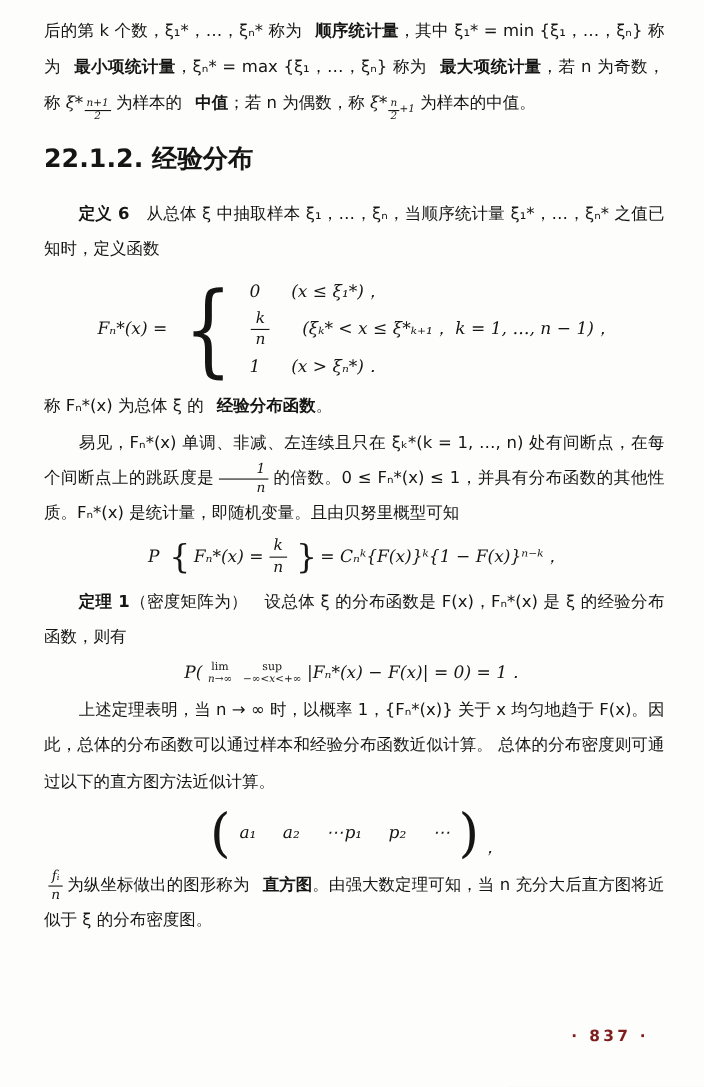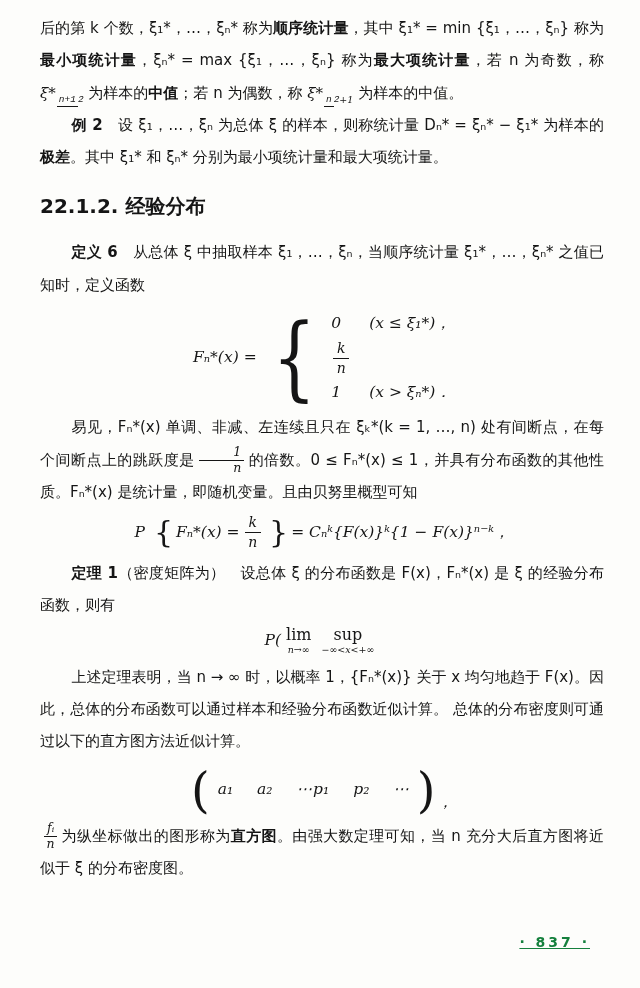--- a/index.html
+++ b/index.html
@@ -16,21 +16,21 @@
     overflow:hidden;
   }
   .content {
     padding:12px 36px 0 40px;
     font-size:15px;
     line-height:2.15;
     text-align:justify;
   }
   p { margin:0; }
   .indent { text-indent:2.1em; }
-  .bold { font-weight:700; }
+  .bold { font-weight:700;margin-left:12px; }
   .lbl { font-weight:700; }
   
   .mathline {
     display:flex; justify-content:center; align-items:center;
     font-family:"DejaVu Serif", serif; font-style:italic;
     font-size:15.5px; line-height:1.4;
   }
   
   .dfrac {
     display:inline-flex; flex-direction:column; align-items:center;
@@ -43,57 +43,56 @@
     display:inline-flex; flex-direction:column; align-items:center;
     line-height:1.15; font-size:12.5px; margin:0 4px;
     vertical-align:middle;
     font-family:"DejaVu Serif", serif; font-style:italic;
   }
   .ifrac .fnum { border-bottom:1px solid #151515; padding:0 3px 1px; }
   
   .medsym { display:inline-flex; align-items:center; font-family:"DejaVu Serif", serif; font-style:italic; }
   .medsym .base { font-size:15px; }
   .medsym .msub {
-    display:inline-flex; flex-direction:row; align-items:center;
-    font-size:9.5px; line-height:1.15; transform:translateY(8px); margin-left:1px;font-family:Liberation Mono, monospace;
+    display:inline-flex; flex-direction:column; align-items:center;
+    font-size:9.5px; line-height:1.15; transform:translateY(8px); margin-left:1px;
   }
   .medsym .msub .fnum { border-bottom:1px solid #151515; padding:0 2px; }
   .medsym .mplus { font-size:9.5px; transform:translateY(8px); }
   
   .pw { margin:10px 0 6px; }
   .pw .brace {
     font-size:92px; font-weight:200; line-height:0.92; font-style:normal;
     transform:scaleX(0.75); margin:0 2px 0 8px;
   }
   .pw-rows { display:flex; flex-direction:column; gap:3px; }
   .pw-row { display:flex; align-items:center; gap:22px; min-height:26px; }
   .pw-row .val { min-width:22px; text-align:center; }
   
   .bigbrace { font-size:30px; font-weight:300; font-style:normal; line-height:1; margin:0 3px; }
   .f2gap { margin-right:6px; }
   
   .limop {
     display:inline-flex; flex-direction:column; align-items:center;
     line-height:1.05; margin:0 5px; vertical-align:middle;
   }
-  .limop .top { font-style:normal; font-size:16px; }
+  .limop .top { font-style:normal; font-size:10px; }
   .limop .bot { font-size:9.5px; margin-top:1px; }
   
   .mx { margin:8px 0 6px; }
   .mx .paren { font-size:48px; font-weight:200; font-style:normal; line-height:1; }
   .mx-rows { display:flex; flex-direction:row; gap:1px; margin:0 8px; }
   .mx-row { display:flex; gap:24px; }
   .mx-trail { align-self:flex-end; margin-left:2px; }
   .fmargin { margin:6px 0; }
   
   .footer {
     position:absolute; right:50px; top:934px;
     font-size:14px; font-weight:700; letter-spacing:3px;
-    color:#15803d;
-    text-decoration:underline;
+    color:#7f1d1d;
   }
 </style>
 </head>
 <body>
 
 <div class="page">
   <div class="content">
 
     <p>
       <span>后的第 k 个数，ξ₁*，…，ξₙ* 称为</span><span class="bold">顺序统计量</span><span>，其中 ξ₁* = min {ξ₁，…，ξₙ} 称为</span><span class="bold">最小项统计量</span><span>，ξₙ* = max {ξ₁，…，ξₙ} 称为</span><span class="bold">最大项统计量</span><span>，若 n 为奇数，称 </span><span class="medsym">
@@ -105,25 +104,22 @@
         </span><span> 为样本的</span><span class="bold">中值</span><span>；若 n 为偶数，称 </span><span class="medsym">
           <span class="base">ξ*</span>
           <span class="msub">
             <span class="fnum">n</span>
             <span class="fden">2</span>
           </span>
           <span class="mplus">+1</span>
         </span><span> 为样本的中值。</span>
     </p>
 
-    <p class="indent">
-      <span class="lbl">例 2</span><span>　设 ξ₁，…，ξₙ 为总体 ξ 的样本，则称统计量 Dₙ* = ξₙ* − ξ₁* 为样本的</span><span class="bold">极差</span><span>。其中 ξ₁* 和 ξₙ* 分别为最小项统计量和最大项统计量。</span>
-    </p>
-
-    <h2 style="font-size:20px; margin:12px 0 8px; font-weight:700;">
+
+    <h2 style="font-size:23px; margin:12px 0 8px; font-weight:700;">
       <span>22.1.2.</span>
       <span>经验分布</span>
     </h2>
 
     <p class="indent">
       <span class="lbl">定义 6</span><span>　从总体 ξ 中抽取样本 ξ₁，…，ξₙ，当顺序统计量 ξ₁*，…，ξₙ* 之值已知时，定义函数</span>
     </p>
 
     <div class="mathline pw">
       <span>Fₙ*(x) =</span>
@@ -131,28 +127,32 @@
       <span class="pw-rows">
         <span class="pw-row">
           <span class="val">0</span>
           <span>(x ≤ ξ₁*)，</span>
         </span>
         <span class="pw-row">
           <span class="val dfrac">
               <span class="fnum">k</span>
               <span class="fden">n</span>
             </span>
+          <span>(ξₖ* &lt; x ≤ ξ*ₖ₊₁，  k = 1, …, n − 1)，</span>
         </span>
         <span class="pw-row">
           <span class="val">1</span>
           <span>(x &gt; ξₙ*)．</span>
         </span>
       </span>
     </div>
 
+    <p>
+      <span>称 Fₙ*(x) 为总体 ξ 的</span><span class="bold">经验分布函数</span><span>。</span>
+    </p>
 
     <p class="indent">
       <span>易见，Fₙ*(x) 单调、非减、左连续且只在 ξₖ*(k = 1, …, n) 处有间断点，在每个间断点上的跳跃度是</span><span class="ifrac">
           <span class="fnum">1</span>
           <span class="fden">n</span>
         </span><span>的倍数。0 ≤ Fₙ*(x) ≤ 1，并具有分布函数的其他性质。Fₙ*(x) 是统计量，即随机变量。且由贝努里概型可知</span>
     </p>
 
     <div class="mathline fmargin">
       <span class="f2gap">P</span>
@@ -174,20 +174,21 @@
     <div class="mathline fmargin">
       <span>P(</span>
       <span class="limop">
         <span class="top">lim</span>
         <span class="bot">n→∞</span>
       </span>
       <span class="limop">
         <span class="top">sup</span>
         <span class="bot">−∞&lt;x&lt;+∞</span>
       </span>
+      <span>|Fₙ*(x) − F(x)| = 0) = 1．</span>
     </div>
 
     <p class="indent">
       <span>上述定理表明，当 n → ∞ 时，以概率 1，{Fₙ*(x)} 关于 x 均匀地趋于 F(x)。因此，总体的分布函数可以通过样本和经验分布函数近似计算。 总体的分布密度则可通过以下的直方图方法近似计算。</span>
     </p>
 
 
     <div class="mathline mx">
       <span class="paren">(</span>
       <span class="mx-rows">

